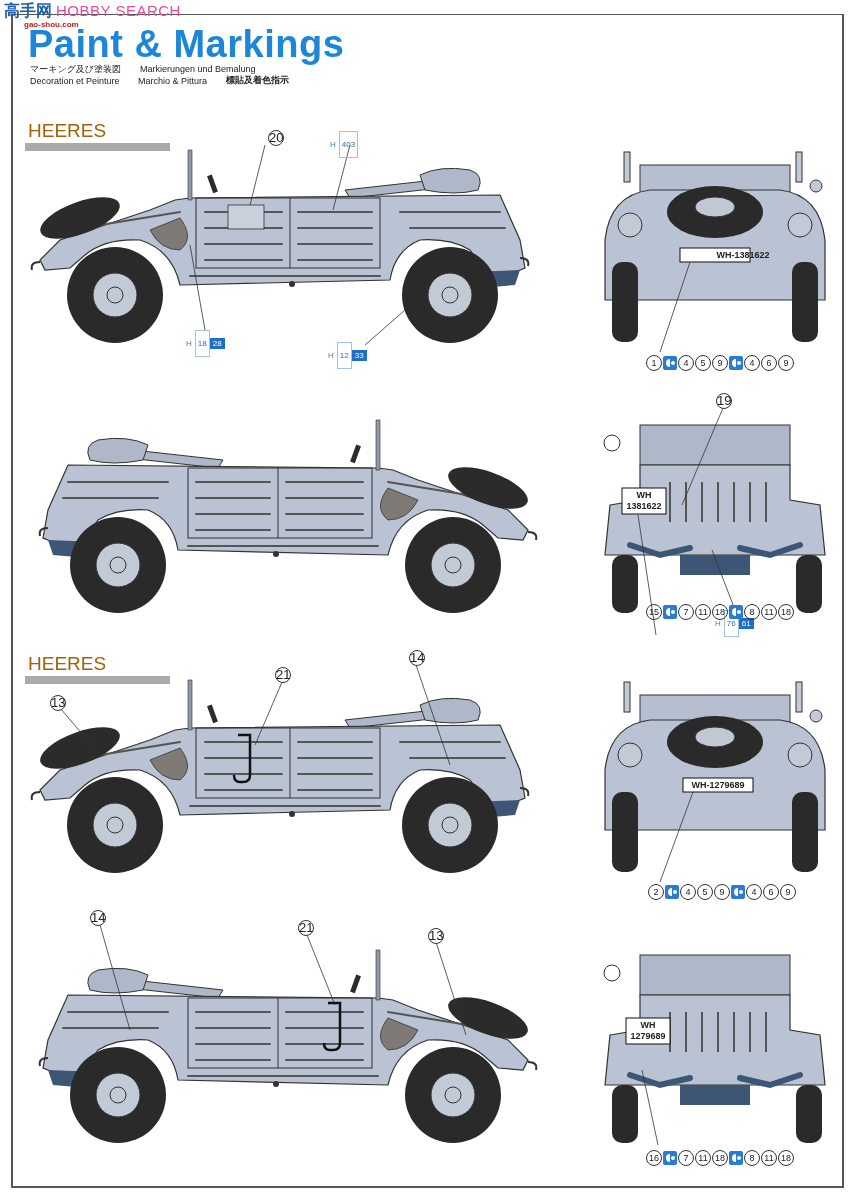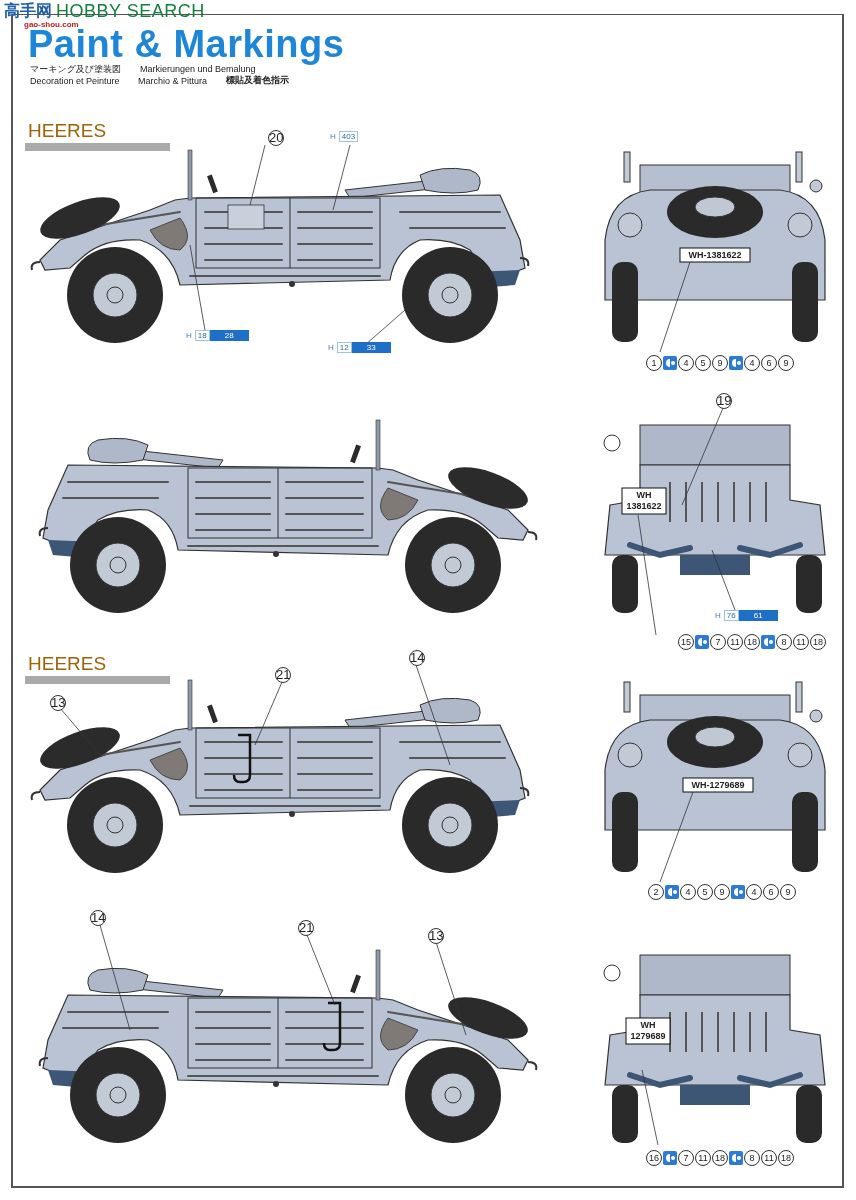--- a/index.html
+++ b/index.html
@@ -1,30 +1,30 @@
 <!DOCTYPE html>
 <html><head>
 <meta charset="utf-8">
 <style>
   html,body{margin:0;padding:0;background:#fff;}
   body{width:856px;height:1200px;position:relative;overflow:hidden;font-family:"Liberation Sans",sans-serif;color:#222;}
   .frame{position:absolute;left:11px;top:14px;width:833px;height:1174px;border-left:2px solid #555;border-top:1.5px solid #555;border-right:2px solid #555;border-bottom:2px solid #555;box-sizing:border-box;}
   .watermark{position:absolute;left:4px;top:2px;height:32px;display:flex;align-items:flex-start;}
   .wm-cn{font-family:"DejaVu Sans",sans-serif;font-size:16px;font-weight:bold;color:#1f5fa8;letter-spacing:0;line-height:18px;}
-  .wm-en{font-size:18px;color:#15803d;margin-left:4px;line-height:18px;letter-spacing:0.5px;}
+  .wm-en{font-size:15px;color:#ec4899;margin-left:4px;line-height:18px;letter-spacing:0.5px;}
   .wm-url{position:absolute;left:4px;top:20px;font-size:8px;color:#c02020;font-weight:bold;margin-left:20px;}
   .title{position:absolute;left:28px;top:22px;font-size:38px;font-weight:bold;color:#1e86d8;letter-spacing:0.5px;line-height:44px;}
   .sub{position:absolute;font-size:9px;color:#222;line-height:11px;}
   .section-title{position:absolute;left:28px;font-size:19px;color:#a16207;}
   .section-bar{position:absolute;left:25px;width:145px;height:8px;background:#aaa;}
   .callout{position:absolute;width:14px;height:14px;border:1px solid #333;border-radius:50%;font-size:13px;line-height:14px;text-align:center;background:#fff;color:#222;}
   .code{position:absolute;font-size:8px;color:#4a7fb0;display:flex;align-items:center;}
   .code .h{color:#4a7fb0;margin-right:3px;}
-  .code .n1{border:1px solid #9ec3e6;padding:0 2px;color:#2a6eb5;}
-  .code .n2{background:#1e6fc8;color:#fff;padding:0 14px;border:1px solid #1e6fc8;}
+  .code .n1{border:1px solid #9ec3e6;padding:8px 2px;color:#2a6eb5;}
+  .code .n2{background:#1e6fc8;color:#fff;padding:0 2px;border:1px solid #1e6fc8;}
   .decal-row{position:absolute;display:flex;align-items:center;gap:1px;}
   .decal-row .c{width:14px;height:14px;border:1px solid #333;border-radius:50%;font-size:9px;line-height:14px;text-align:center;color:#222;}
   .decal-row .paint{width:14px;height:14px;background:#2a7ad6;border-radius:2px;position:relative;}
   .decal-row .paint::before{content:"";position:absolute;left:3px;top:3px;width:4px;height:8px;border-radius:4px 0 0 4px;background:#fff;}
   .decal-row .paint::after{content:"";position:absolute;left:8px;top:5px;width:4px;height:4px;border-radius:50%;background:#fff;}
   svg{position:absolute;overflow:visible;}
 </style>
 </head>
 <body>
 
@@ -185,21 +185,21 @@
 </svg>
 <div class="callout" style="left:90px;top:910px;">14</div>
 <div class="callout" style="left:298px;top:920px;">21</div>
 <div class="callout" style="left:428px;top:928px;">13</div>
 
 <svg style="left:0;top:0" width="856" height="1200">
   <use href="#kw-front" x="0" y="0"></use>
   <rect x="680" y="248" width="70" height="14" fill="#fff" stroke="#111"></rect>
   <line x1="690" y1="262" x2="660" y2="352" stroke="#333" stroke-width="0.8"></line>
 </svg>
-<div style="position:absolute;left:682px;top:249px;width:66px;font-size:9px;font-weight:bold;text-align:center;line-height:12px;">WH-1381622</div>
+<div style="position:absolute;left:682px;top:249px;width:66px;font-size:9px;font-weight:bold;text-align:center;line-height:12px;padding-left:28px;">WH-1381622</div>
 <div class="decal-row" style="left:646px;top:355px;">
   <span class="c">1</span>
   <span class="paint"></span>
   <span class="c">4</span>
   <span class="c">5</span>
   <span class="c">9</span>
   <span class="paint"></span>
   <span class="c">4</span>
   <span class="c">6</span>
   <span class="c">9</span>
@@ -215,21 +215,21 @@
 <div class="callout" style="left:716px;top:393px;">19</div>
 <div style="position:absolute;left:622px;top:490px;width:44px;font-size:9px;font-weight:bold;text-align:center;line-height:11px;">
   <div>WH</div>
   <div>1381622</div>
 </div>
 <div class="code" style="left:715px;top:610px;">
   <span class="h">H</span>
   <span class="n1">76</span>
   <span class="n2">61</span>
 </div>
-<div class="decal-row" style="left:646px;top:634px;margin-left:32px;">
+<div class="decal-row" style="left:646px;top:604px;">
   <span class="c">15</span>
   <span class="paint"></span>
   <span class="c">7</span>
   <span class="c">11</span>
   <span class="c">18</span>
   <span class="paint"></span>
   <span class="c">8</span>
   <span class="c">11</span>
   <span class="c">18</span>
 </div>

